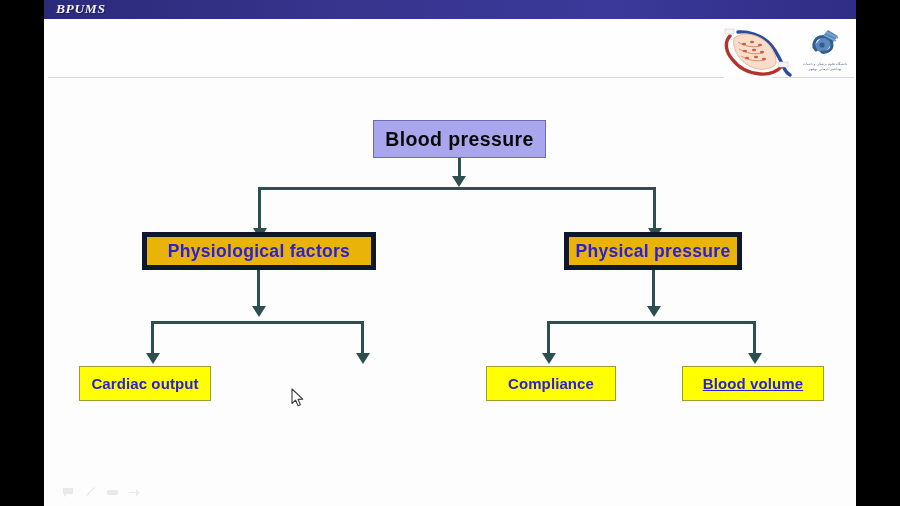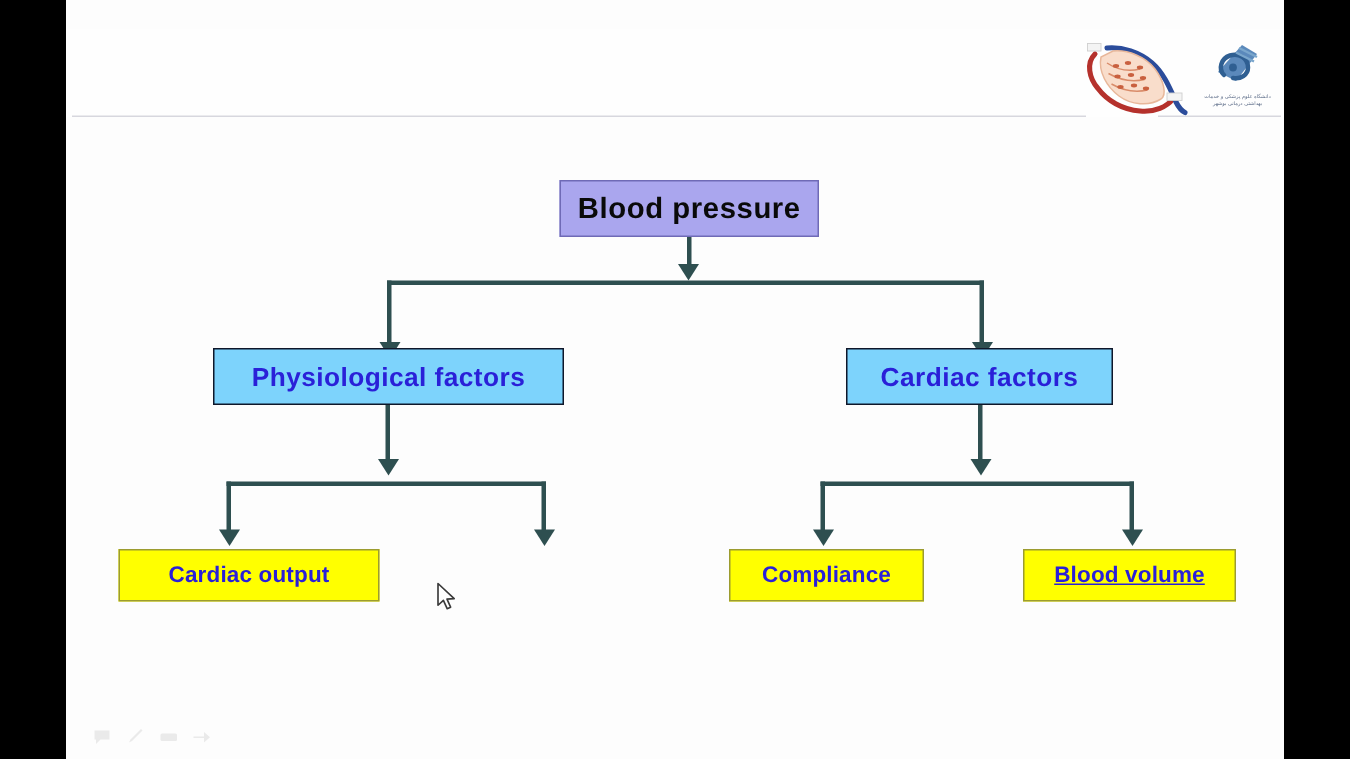--- a/index.html
+++ b/index.html
@@ -29,21 +29,21 @@
     font-size:3.4px;color:#5b6b87;line-height:4.6px;letter-spacing:.2px;font-family:"DejaVu Sans",sans-serif;}
 
   
   #canvas{position:absolute;left:0;top:78px;width:812px;height:398px;padding-left:11px;}
 
   .node{position:absolute;box-sizing:border-box;display:flex;align-items:center;justify-content:center;
     font-weight:bold;white-space:nowrap;}
 
   .n-root{background:#aaa6ee;border:1px solid #6f6ab6;color:#0a0a0a;
     font-size:19.5px;letter-spacing:.4px;}
-  .n-mid{background:#7dd3fc;border:1px solid #0f172a;color:#2a20d8;
+  .n-mid{background:#eab308;border:5px solid #0f172a;color:#2a20d8;
     font-size:17.5px;letter-spacing:.3px;}
   .n-leaf{background:#ffff00;border:1px solid #9c9c30;color:#2a20d8;
     font-size:15px;letter-spacing:.1px;}
 
   
   .ln{position:absolute;background:#2e4f50;}
   .vline{width:3px;}
   .hline{height:3px;}
   .arrow{position:absolute;width:0;height:0;border-left:7px solid transparent;
     border-right:7px solid transparent;border-top:11px solid #2e4f50;}
@@ -55,20 +55,23 @@
   
   #cursor{position:absolute;left:291px;top:388px;width:14px;height:20px;}
 </style>
 </head>
 <body>
 
 <div id="screen">
 
   <div id="slide">
 
+    <div id="titlebar">
+      <span class="ttl">BPUMS</span>
+    </div>
 
     <div id="headerband"></div>
     <div id="sep-left"></div>
     <div id="sep-right"></div>
 
     <div id="logo-capillary">
       <svg width="78" height="54" viewBox="0 0 78 54">
         <path d="M12 10 C6 16 8 26 14 33 C20 41 30 47 42 48 C52 49 60 45 64 40" fill="none" stroke="#b5312c" stroke-width="3.4" stroke-linecap="round"></path>
         <path d="M20 6 C30 5 42 9 50 16 C58 23 62 33 66 42 C68 46 70 48 72 49" fill="none" stroke="#2b4c9b" stroke-width="3.4" stroke-linecap="round"></path>
         <path d="M16 12 C14 22 20 32 28 38 C36 44 48 45 56 40 C60 37 58 28 52 20 C46 12 34 7 24 8 Z" fill="#f9ddcb" stroke="#e8b79a" stroke-width="1"></path>
@@ -116,40 +119,40 @@
       <div class="ln hline" style="left:214px;top:109px;width:398px;"></div>
       <div class="ln vline" style="left:214px;top:109px;height:45px;"></div>
       <div class="arrow" style="left:209px;top:150px;"></div>
       <div class="ln vline" style="left:609px;top:109px;height:45px;"></div>
       <div class="arrow" style="left:604px;top:150px;"></div>
 
       <div class="node n-mid" style="left:98px;top:154px;width:234px;height:38px;">
         <span>Physiological factors</span>
       </div>
       <div class="node n-mid" style="left:520px;top:154px;width:178px;height:38px;">
-        <span>Cardiac factors</span>
+        <span>Physical pressure</span>
       </div>
 
       <div class="ln vline" style="left:213px;top:192px;height:40px;"></div>
       <div class="arrow" style="left:208px;top:228px;"></div>
       <div class="ln hline" style="left:107px;top:243px;width:213px;"></div>
       <div class="ln vline" style="left:107px;top:243px;height:36px;"></div>
       <div class="arrow" style="left:102px;top:275px;"></div>
       <div class="ln vline" style="left:317px;top:243px;height:36px;"></div>
       <div class="arrow" style="left:312px;top:275px;"></div>
 
       <div class="ln vline" style="left:608px;top:192px;height:40px;"></div>
       <div class="arrow" style="left:603px;top:228px;"></div>
       <div class="ln hline" style="left:503px;top:243px;width:209px;"></div>
       <div class="ln vline" style="left:503px;top:243px;height:36px;"></div>
       <div class="arrow" style="left:498px;top:275px;"></div>
       <div class="ln vline" style="left:709px;top:243px;height:36px;"></div>
       <div class="arrow" style="left:704px;top:275px;"></div>
 
-      <div class="node n-leaf" style="left:35px;top:288px;width:174px;height:35px;">
+      <div class="node n-leaf" style="left:35px;top:288px;width:132px;height:35px;">
         <span>Cardiac output</span>
       </div>
       <div class="node n-leaf" style="left:442px;top:288px;width:130px;height:35px;">
         <span>Compliance</span>
       </div>
       <div class="node n-leaf" style="left:638px;top:288px;width:142px;height:35px;text-decoration:underline;">
         <span>Blood volume</span>
       </div>
 
     </div>

